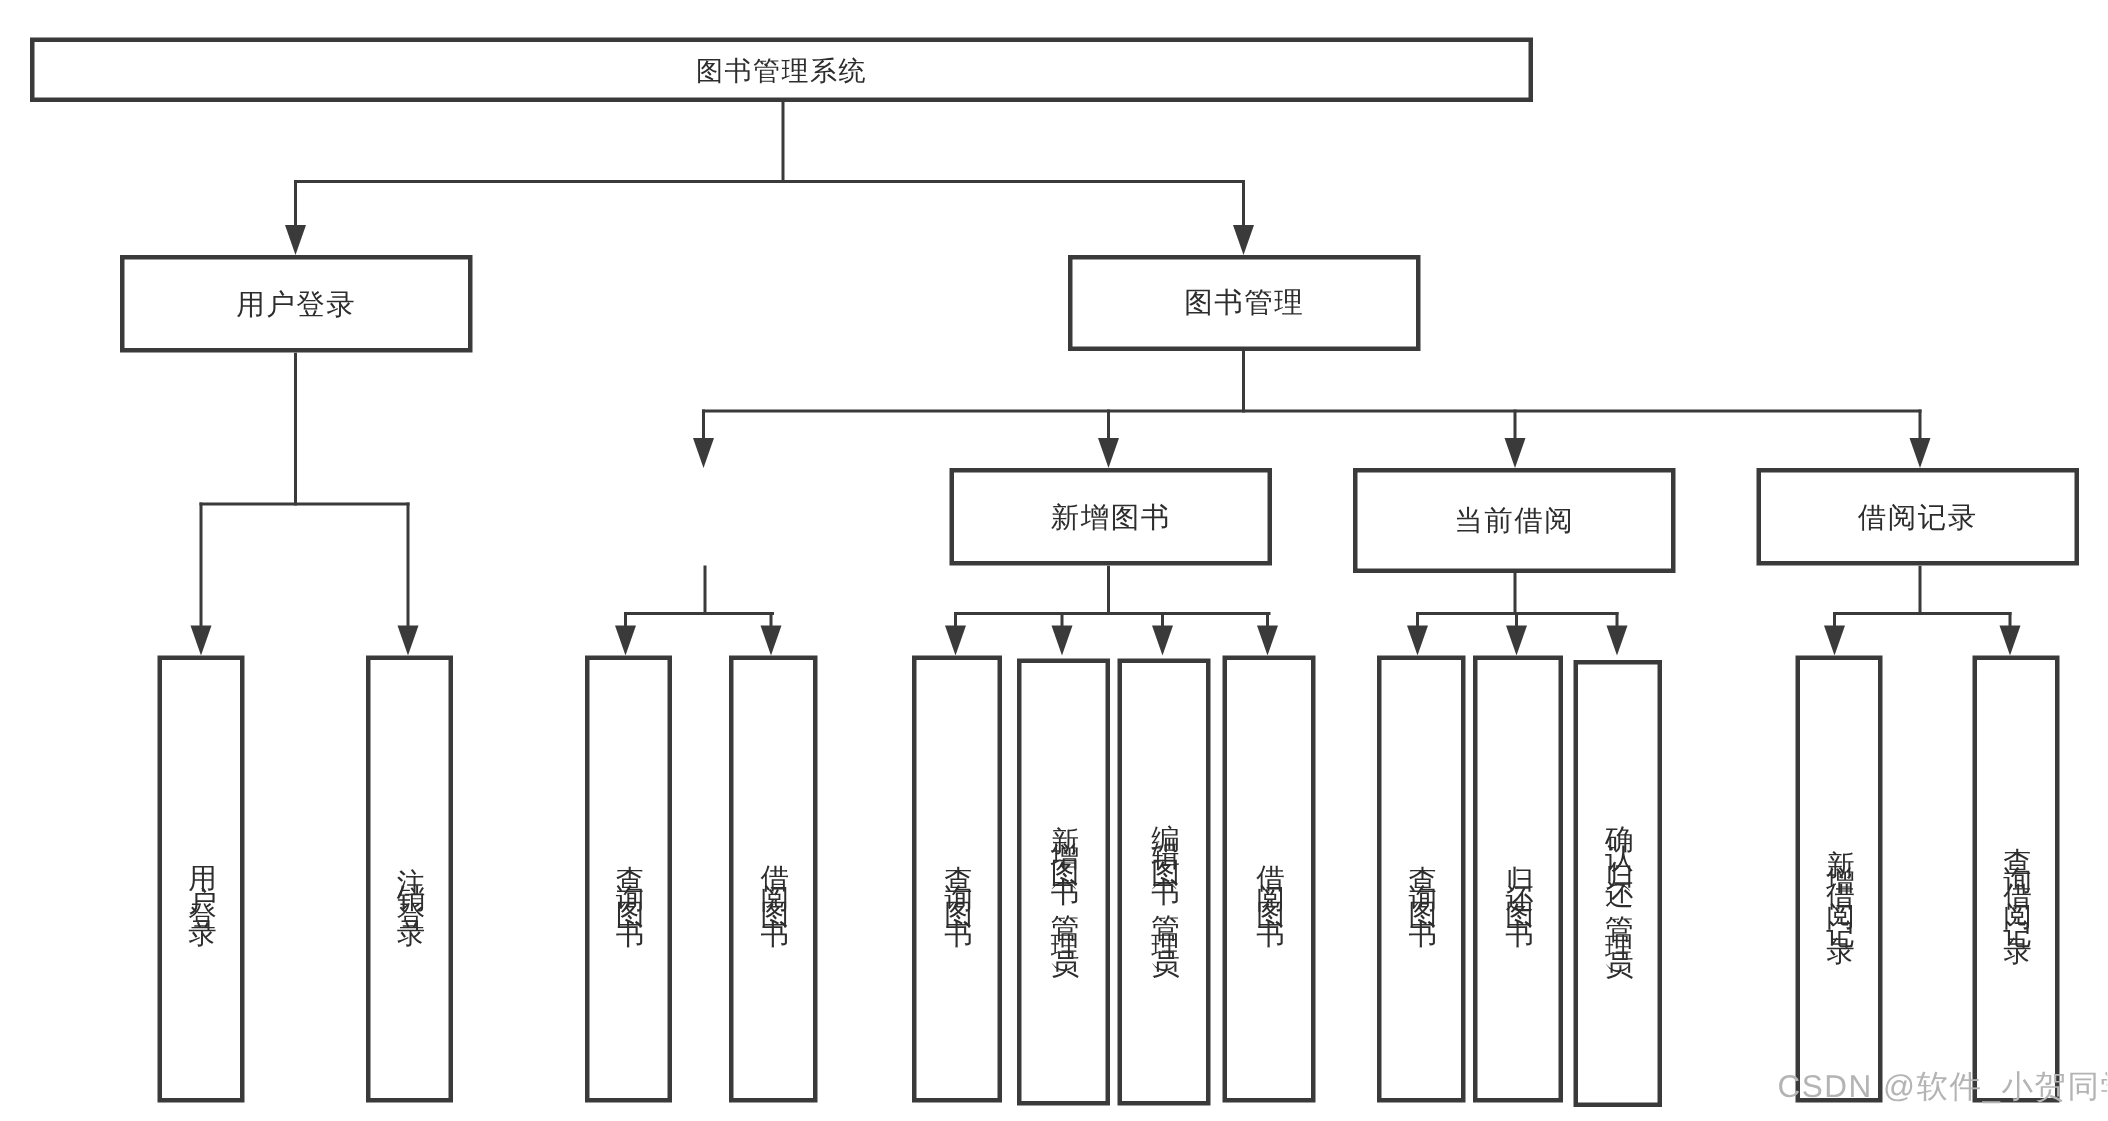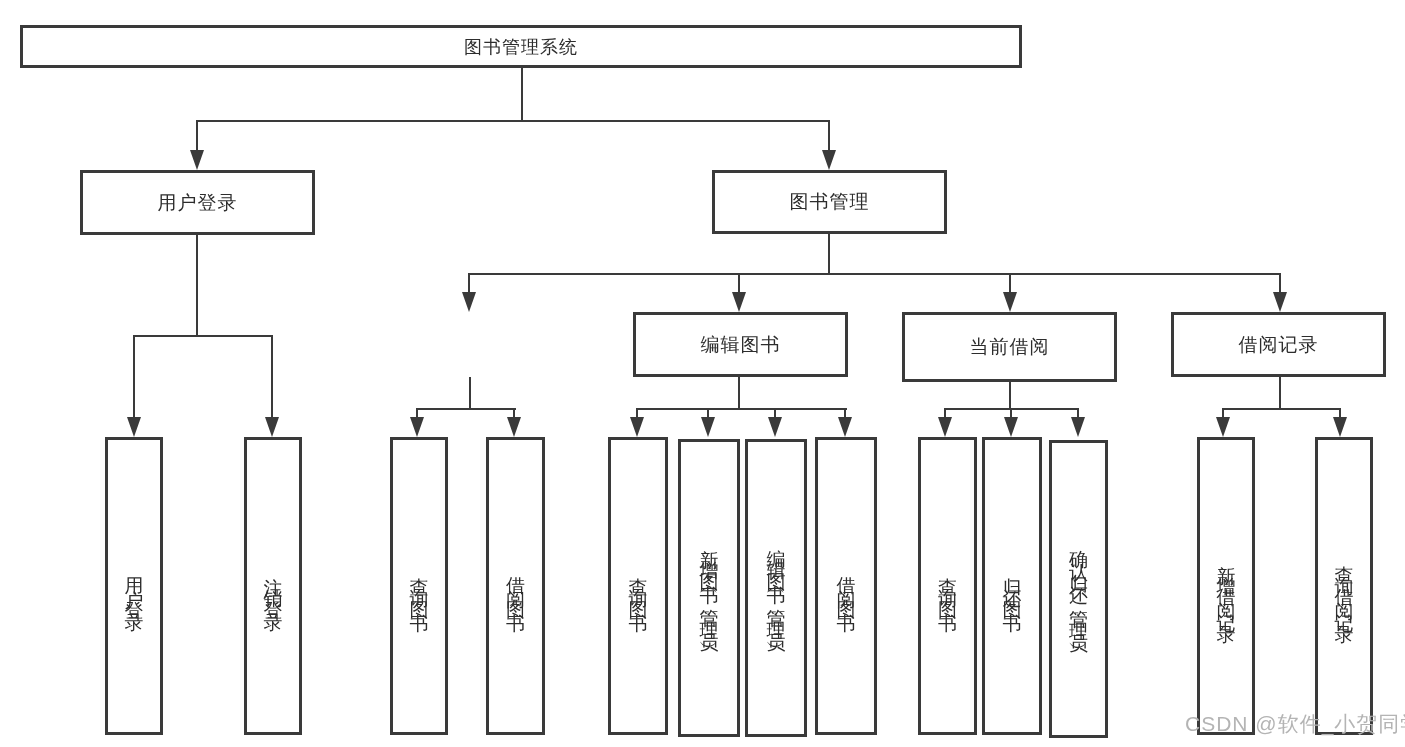--- a/index.html
+++ b/index.html
@@ -99,21 +99,21 @@
   <div class="vline" style="left:468px;top:273px;height:21px;"></div>
   <div class="ahead" style="left:462px;top:292px;"></div>
   <div class="vline" style="left:738px;top:273px;height:21px;"></div>
   <div class="ahead" style="left:732px;top:292px;"></div>
   <div class="vline" style="left:1009px;top:273px;height:21px;"></div>
   <div class="ahead" style="left:1003px;top:292px;"></div>
   <div class="vline" style="left:1279px;top:273px;height:21px;"></div>
   <div class="ahead" style="left:1273px;top:292px;"></div>
 
   <div class="box" style="left:633px;top:312px;width:215px;height:65px;">
-    <span>编辑图书</span>
+    <span>新增图书</span>
   </div>
   <div class="box" style="left:902px;top:312px;width:215px;height:70px;">
     <span>当前借阅</span>
   </div>
   <div class="box" style="left:1171px;top:312px;width:215px;height:65px;">
     <span>借阅记录</span>
   </div>
 
   <div class="vline" style="left:469px;top:377px;height:33px;"></div>
   <div class="vline" style="left:738px;top:377px;height:33px;"></div>

